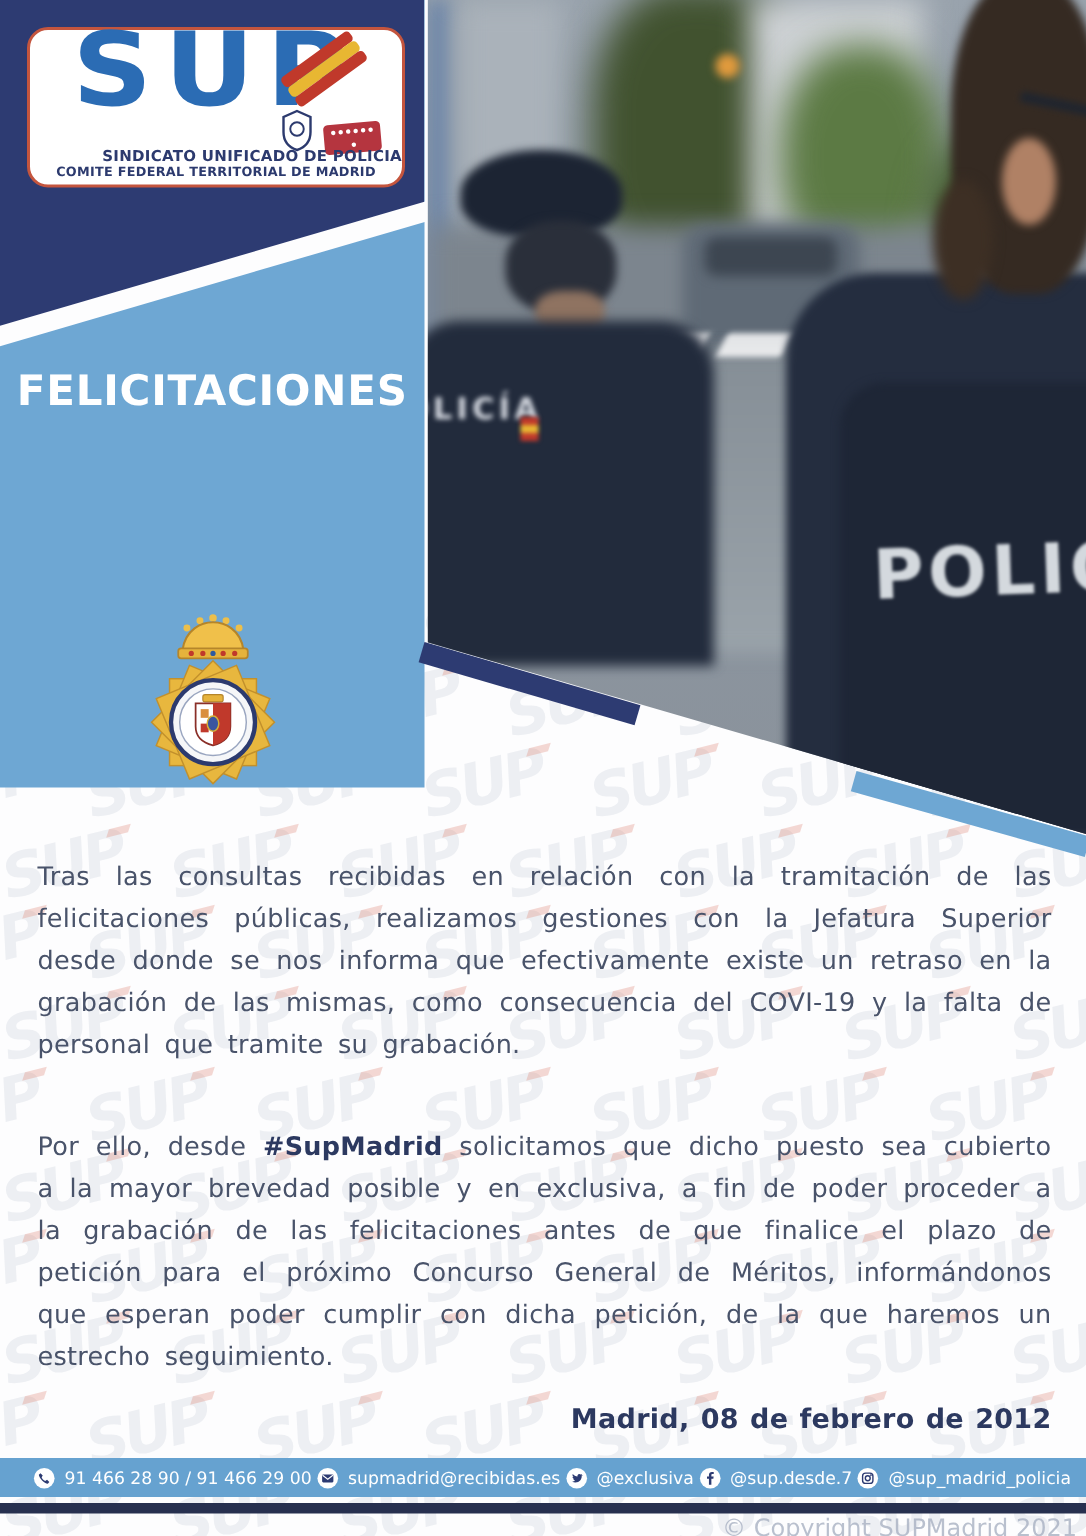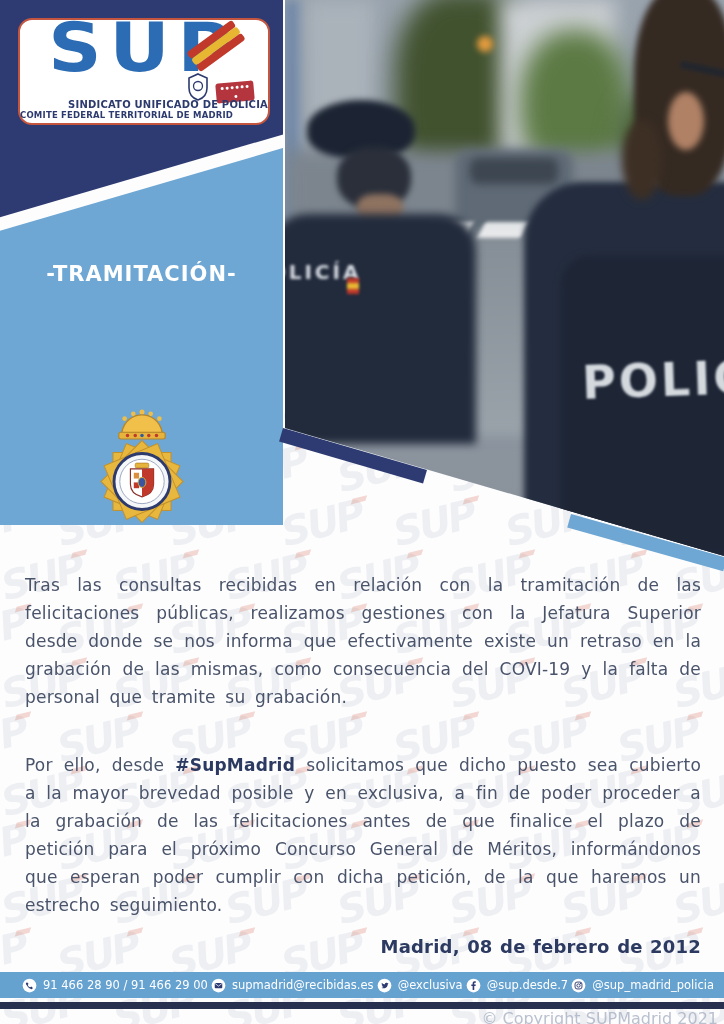--- a/index.html
+++ b/index.html
@@ -37,21 +37,21 @@
   .sup-flag i { display:block; width:56px; height:8px; border-radius:3px; }
   .sup-flag .r { background:#c0392b; }
   .sup-flag .y { background:#e8b732; }
   .mini-crest { position:absolute; left:166px; top:52px; }
   .madrid-flag { position:absolute; left:196px; top:62px; width:38px; height:20px;
     background:#b5353f; border-radius:3px; transform:rotate(-5deg);
     display:flex; flex-wrap:wrap; align-items:center; justify-content:center; gap:2px; padding:2px 4px; }
   .madrid-flag b { width:3px; height:3px; background:#fff; border-radius:50%; }
   .org-line1 { position:absolute; bottom:13px; width:100%; text-align:right;
     font-size:10px; font-weight:bold; color:#2c3a6e; letter-spacing:0.2px;margin-top:36px; }
-  .org-line2 { position:absolute; bottom:3px; width:100%; text-align:left;
+  .org-line2 { position:absolute; bottom:3px; width:100%; text-align:center;
     font-size:8.5px; font-weight:bold; color:#2c3a6e; letter-spacing:0.2px; }
   .headline { position:absolute; top:242px; width:100%; text-align:center; color:#fff; }
   .headline .l1, .headline .l2 { font-size:28px; font-weight:bold; letter-spacing:0.5px; line-height:1.35; }
   .headline .sub { margin-top:20px; font-size:21px; font-weight:bold; letter-spacing:1px; }
   .crest-big { position:absolute; left:50%; top:408px; transform:translateX(-50%); }
   
   .photo { position:absolute; left:285px; top:0; width:439px; height:556px; z-index:2;
     background:linear-gradient(180deg,#99a3ad 0%,#8d97a2 40%,#8a929b 100%);
     clip-path:polygon(0 0,100% 0,100% 100%,0 77%); overflow:hidden; }
   .ph { position:absolute; }
@@ -231,21 +231,21 @@
           <b></b>
           <b></b>
           <b></b>
           <b></b>
       </div>
       <div class="org-line1">SINDICATO UNIFICADO DE POLICIA</div>
       <div class="org-line2">COMITE FEDERAL TERRITORIAL DE MADRID</div>
     </div>
 
     <div class="headline">
-      <div class="sub">-TRAMITACIÓN-</div>
+      <div class="l1">FELICITACIONES</div>
     </div>
 
     <div class="crest-big">
       <svg width="112" height="116" viewBox="0 0 116 120">
 
         <circle cx="40" cy="11" r="2.4" fill="#edbf4a"></circle>
         <circle cx="49" cy="6" r="2.4" fill="#edbf4a"></circle>
         <circle cx="58" cy="4" r="2.6" fill="#edbf4a"></circle>
         <circle cx="67" cy="6" r="2.4" fill="#edbf4a"></circle>
         <circle cx="76" cy="11" r="2.4" fill="#edbf4a"></circle>

